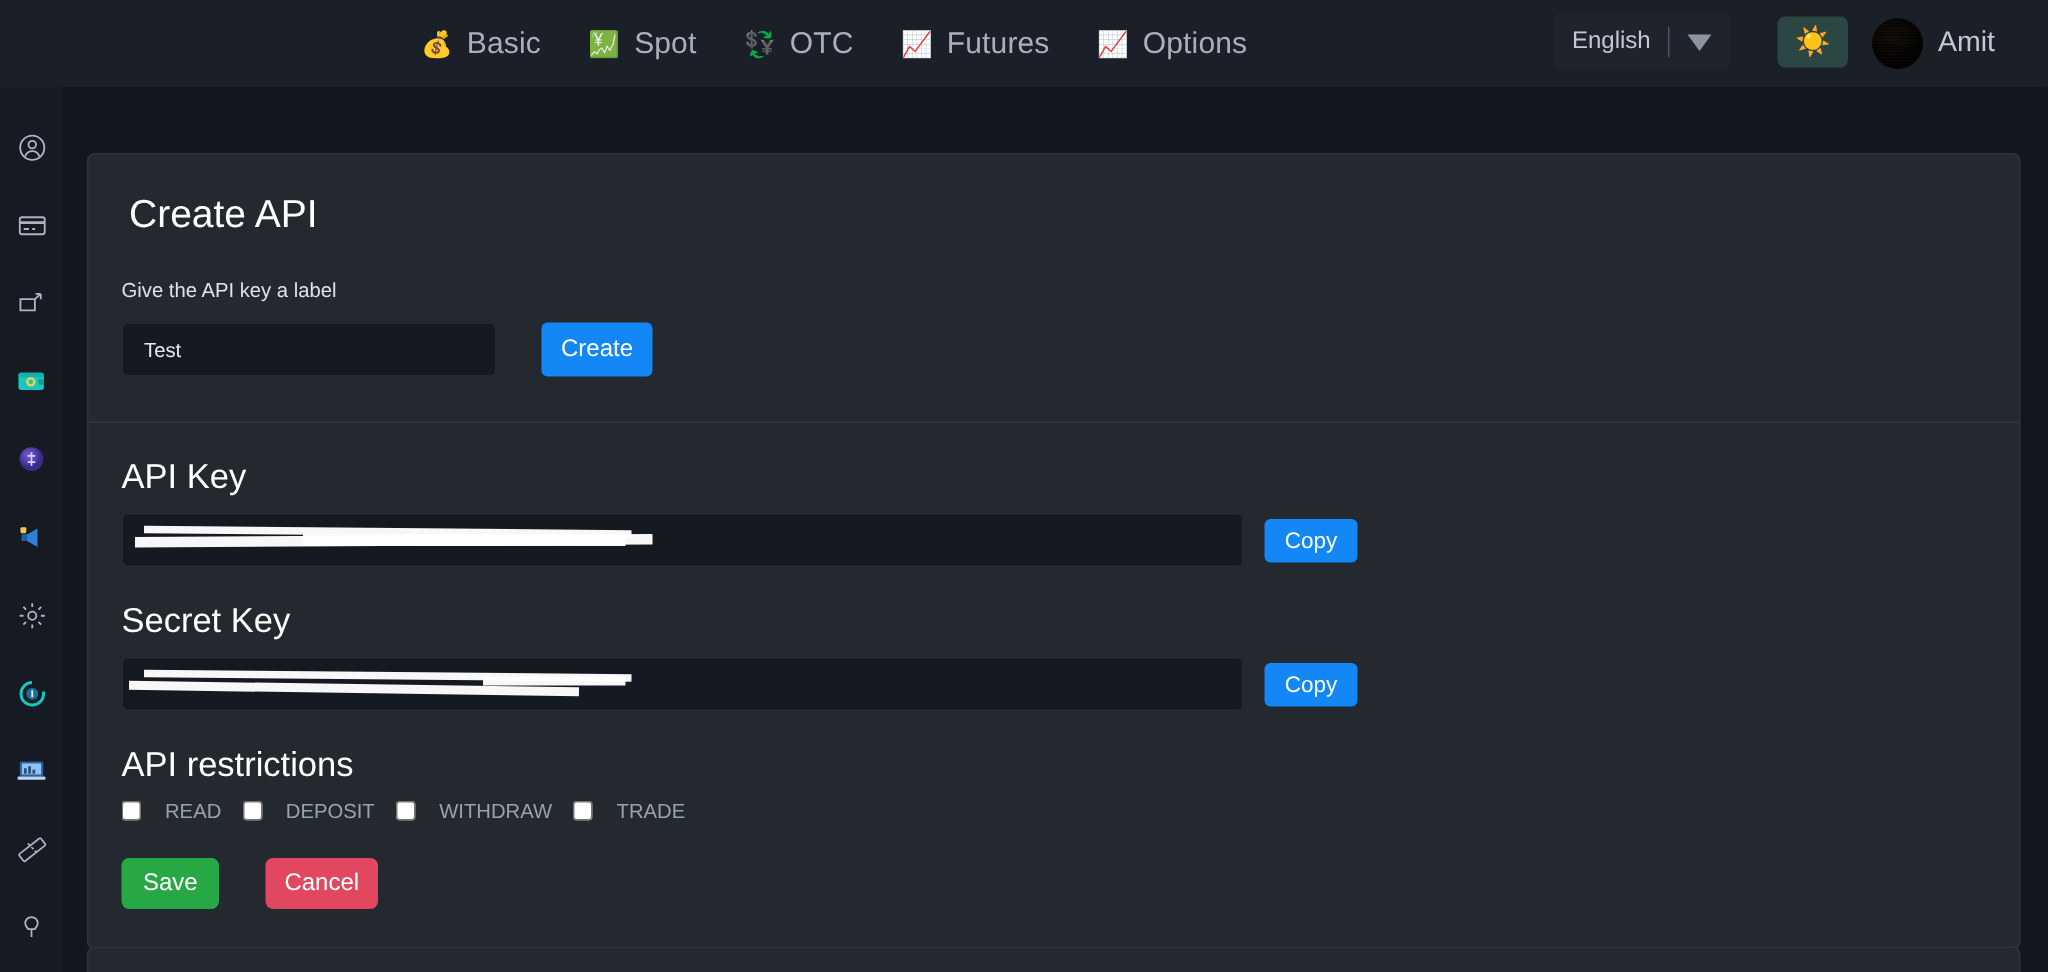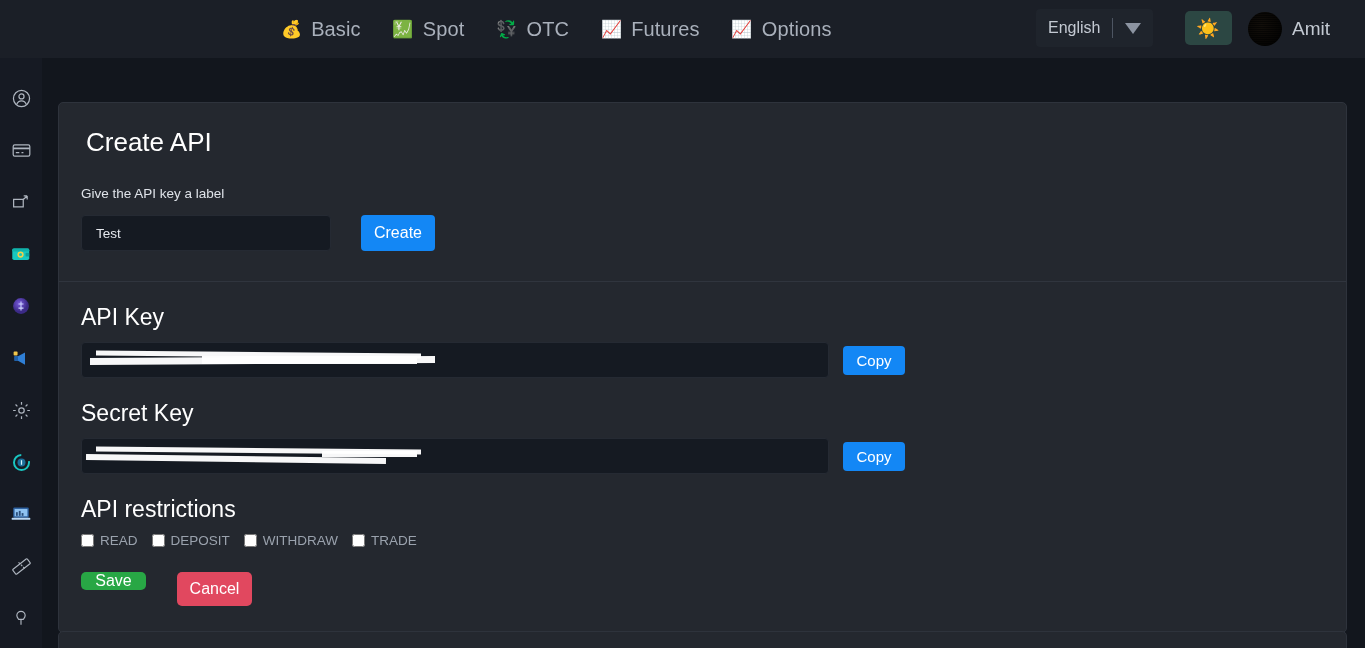--- a/index.html
+++ b/index.html
@@ -198,34 +198,34 @@
     color: #fff;
     border: none; border-radius: 4px;
     font-size: 15px;
     font-family: "Liberation Sans", sans-serif;
     width: 62px; height: 29px;
     cursor: pointer;
   }
 
   .restrict-title { color: #fff; font-size: 23px; margin-bottom: 10px; }
   .checks { display: flex; align-items: center; gap: 14px; margin-bottom: 24px; }
-  .chk-group { display: flex; align-items: center; gap: 6px; }
+  .chk-group { display: flex; align-items: center; gap: 16px; }
   .chk-group input[type=checkbox] {
     width: 13px; height: 13px; margin: 0;
     accent-color: #ffffff;
     cursor: pointer;
   }
   .chk-group label { color: #9aa2ad; font-size: 13.5px; cursor: pointer; }
 
   .actions { display: flex; gap: 31px; }
   .btn-save {
     background: #28a745; color: #fff;
     border: none; border-radius: 5px;
     font-size: 16px; font-family: "Liberation Sans", sans-serif;
-    width: 65px; height: 18px; cursor: pointer;
+    width: 65px; height: 34px; cursor: pointer;
   }
   .btn-cancel {
     background: #e1485f; color: #fff;
     border: none; border-radius: 5px;
     font-size: 16px; font-family: "Liberation Sans", sans-serif;
     width: 75px; height: 34px; cursor: pointer;
   }
 
   .card2 {
     position: absolute;

